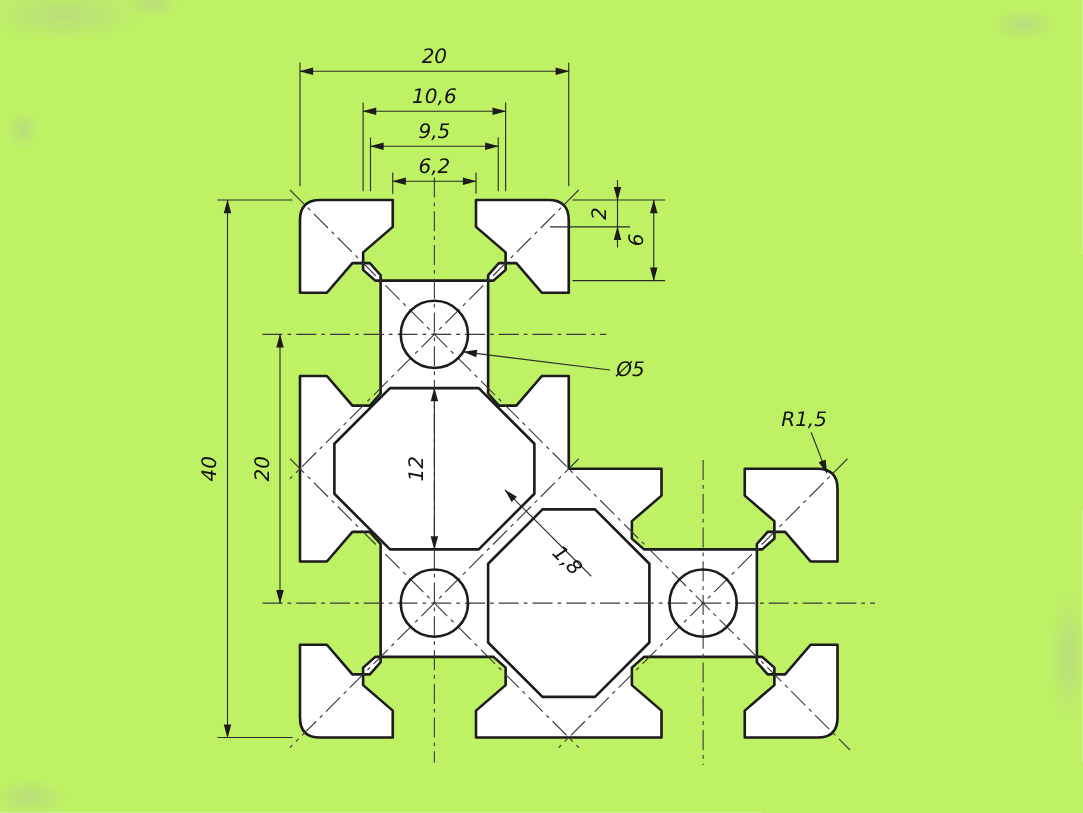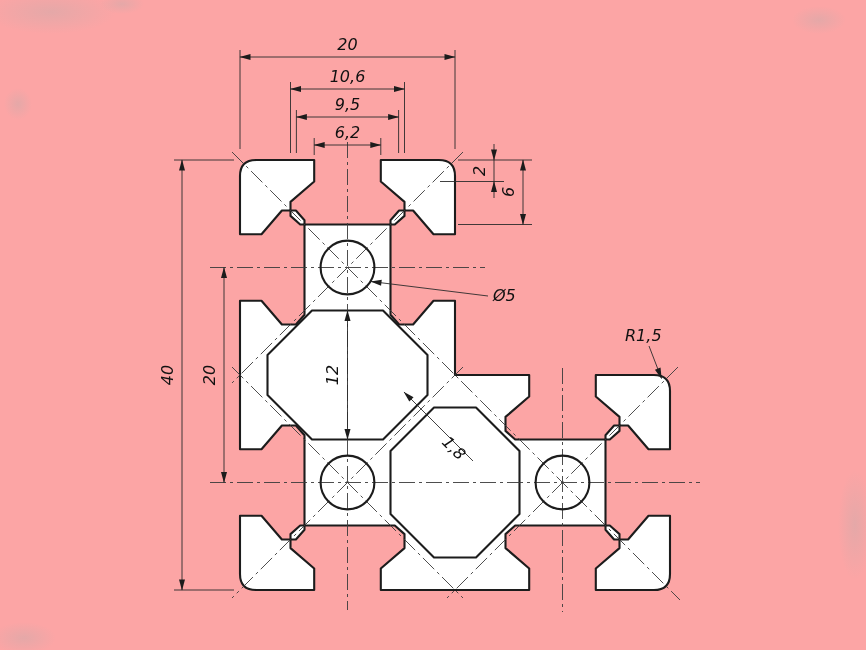--- a/index.html
+++ b/index.html
@@ -1,20 +1,20 @@
 <!DOCTYPE html>
 <html><head>
 <meta charset="utf-8">
 <style>
   html,body{margin:0;padding:0;}
   body{font-family:"DejaVu Sans",sans-serif;}
   .page{
     position:relative;
     width:866px;height:650px;
-    background:#fca5a5;
+    background:#bef264;
     overflow:hidden;
   }
   .smudge{position:absolute;border-radius:50%;pointer-events:none;
     background:radial-gradient(closest-side, rgba(175,175,175,.30), rgba(175,175,175,0));}
   svg{position:absolute;left:0;top:0;}
   .outline{fill:#ffffff;stroke:#1c1c1c;stroke-width:2.1;stroke-linejoin:round;}
   .cavity{fill:#ffffff;stroke:#1c1c1c;stroke-width:2.1;stroke-linejoin:round;}
   .bore{fill:none;stroke:#1c1c1c;stroke-width:2.1;}
   .cline{stroke:#3a3a3a;stroke-width:0.9;fill:none;stroke-dasharray:16 4 3 4;}
   .eline{stroke:#2b2b2b;stroke-width:0.9;fill:none;}

